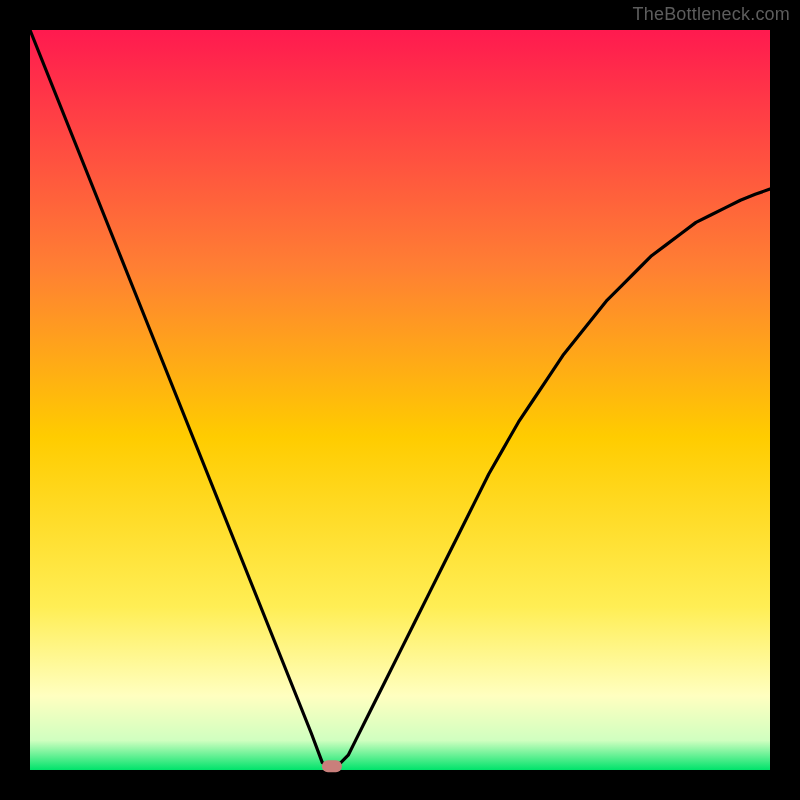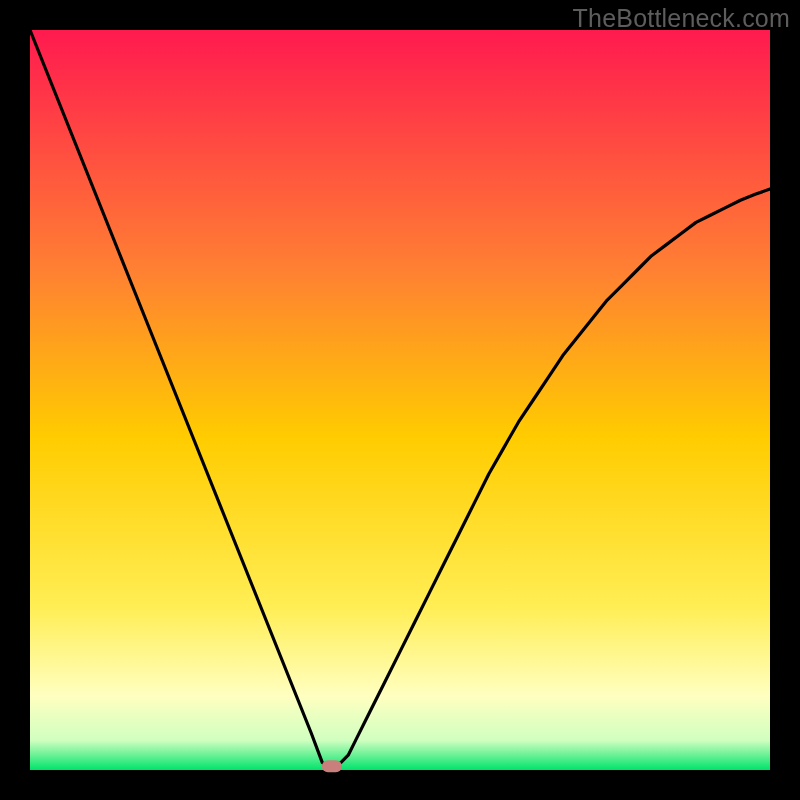--- a/index.html
+++ b/index.html
@@ -13,21 +13,21 @@
     height: 800px;
   }
   svg {
     display: block;
   }
   .watermark {
     position: absolute;
     top: 4px;
     right: 10px;
     font-family: Arial, Helvetica, sans-serif;
-    font-size: 25px;
+    font-size: 18px;
     color: #5d5d5d;
     letter-spacing: 0.2px;
   }
 </style>
 </head>
 <body>
 
 <div class="chart-container">
   <svg id="chart-svg" width="800" height="800" viewBox="0 0 800 800">
     <defs>

